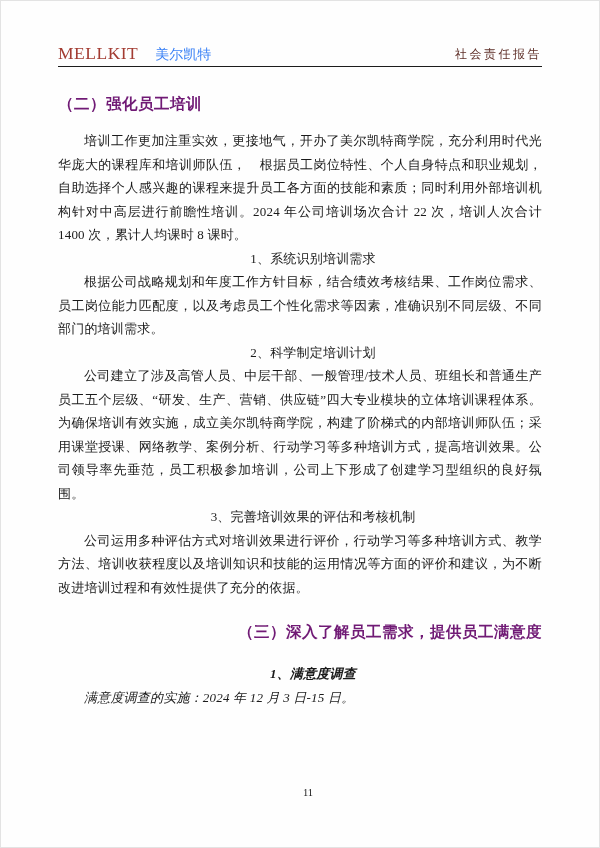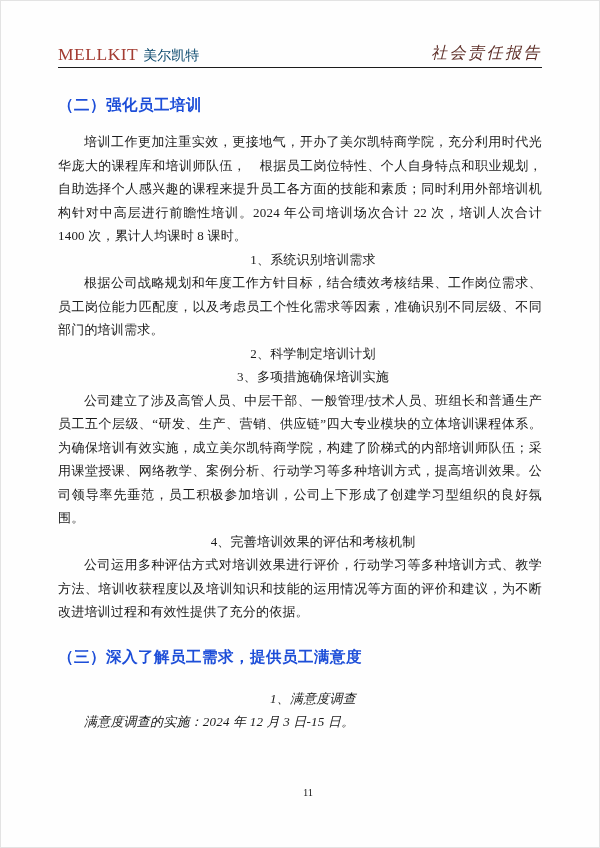--- a/index.html
+++ b/index.html
@@ -25,50 +25,49 @@
   .brand { white-space: nowrap; }
   .brand-en {
     font-size: 17.5px;
     color: #a33c32;
     letter-spacing: 0.5px;
     font-family: "Liberation Serif", "DejaVu Serif", serif;
     margin-top: 24px;
   }
   .brand-zh {
     font-size: 14px;
-    color: #0c4a6e;
-    margin-left: 5px;
+    color: #3b82f6;
+    margin-left: 17px;
   }
   .doc-title {
-    font-size: 16px;
+    font-size: 12px;
     color: #5e2f28;
-    font-style: italic;
     letter-spacing: 2.5px;
     padding-bottom: 1px;
   }
   h1.sec-heading {
     font-family: "Liberation Sans", "DejaVu Sans", sans-serif;
     font-size: 15.5px;
     font-weight: bold;
-    color: #1d4ed8;
+    color: #701a75;
     margin: 0;
     letter-spacing: 0.5px;
   }
   #heading-2 { margin-top: 27px; margin-bottom: 14px; }
-  #heading-3 { margin-top: 23px; margin-bottom: 19px; }
+  #heading-3 { margin-top: 23px; margin-bottom: 19px; text-align: right; }
   p.body-para, p.sub-title {
     font-size: 13px;
     line-height: 23.5px;
     margin: 0;
     text-align: justify;
     text-indent: 2em;
     letter-spacing: 0.2px;
   }
   p.sub-title { text-align: center; }
-  .bold { font-weight: normal; }
+  .bold { font-weight: bold; }
   .kaiti { font-style: italic; }
   .page-number {
     position: absolute;
     left: 16px;
     right: 0;
     bottom: 49px;
     text-align: center;
     font-size: 10.5px;
     color: #1a1a1a;
   }
@@ -87,24 +86,23 @@
 
   <h1 class="sec-heading" id="heading-2">（二）强化员工培训</h1>
 
   <p class="body-para">培训工作更加注重实效，更接地气，开办了美尔凯特商学院，充分利用时代光华庞大的课程库和培训师队伍，　根据员工岗位特性、个人自身特点和职业规划，自助选择个人感兴趣的课程来提升员工各方面的技能和素质；同时利用外部培训机构针对中高层进行前瞻性培训。2024 年公司培训场次合计 22 次，培训人次合计 1400 次，累计人均课时 8 课时。</p>
 
   <p class="sub-title">1、系统识别培训需求</p>
   <p class="body-para">根据公司战略规划和年度工作方针目标，结合绩效考核结果、工作岗位需求、员工岗位能力匹配度，以及考虑员工个性化需求等因素，准确识别不同层级、不同部门的培训需求。</p>
 
   <p class="sub-title">2、科学制定培训计划</p>
 
-  <p class="sub-title">3、多项措施确保培训实施</p>
   <p class="body-para">公司建立了涉及高管人员、中层干部、一般管理/技术人员、班组长和普通生产员工五个层级、“研发、生产、营销、供应链”四大专业模块的立体培训课程体系。为确保培训有效实施，成立美尔凯特商学院，构建了阶梯式的内部培训师队伍；采用课堂授课、网络教学、案例分析、行动学习等多种培训方式，提高培训效果。公司领导率先垂范，员工积极参加培训，公司上下形成了创建学习型组织的良好氛围。</p>
 
-  <p class="sub-title">4、完善培训效果的评估和考核机制</p>
+  <p class="sub-title">3、完善培训效果的评估和考核机制</p>
   <p class="body-para">公司运用多种评估方式对培训效果进行评价，行动学习等多种培训方式、教学方法、培训收获程度以及培训知识和技能的运用情况等方面的评价和建议，为不断改进培训过程和有效性提供了充分的依据。</p>
 
   <h1 class="sec-heading" id="heading-3">（三）深入了解员工需求，提供员工满意度</h1>
 
   <p class="sub-title bold kaiti">1、满意度调查</p>
   <p class="body-para kaiti">满意度调查的实施：2024 年 12 月 3 日-15 日。</p>
 
   <div class="page-number">11</div>
 
 </div>

